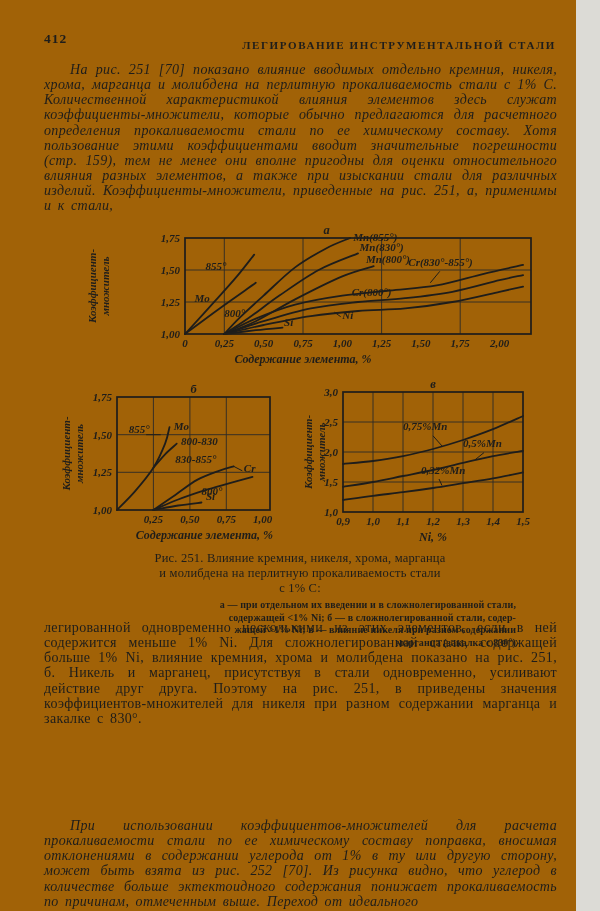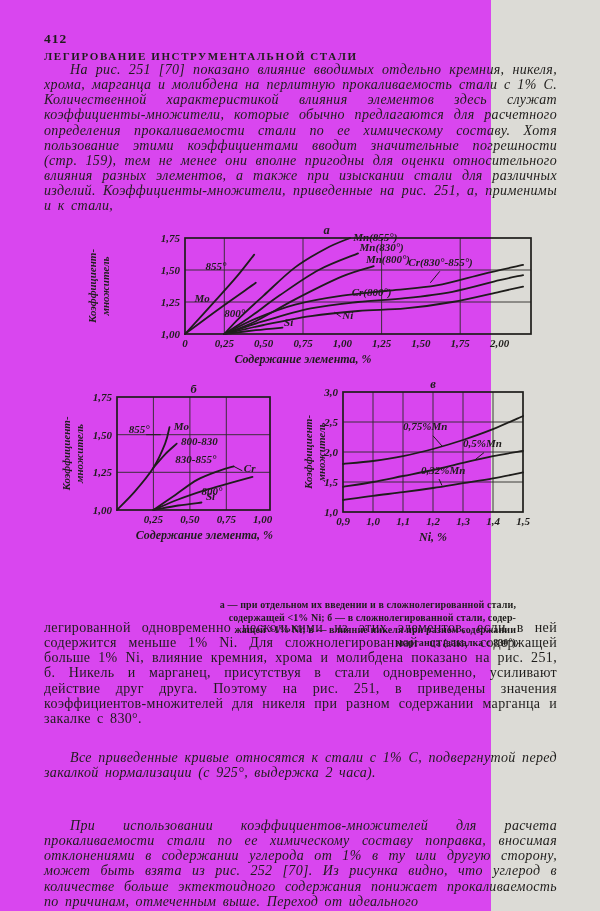--- a/index.html
+++ b/index.html
@@ -1,21 +1,21 @@
 <!DOCTYPE html>
 <html><head>
 <meta charset="utf-8">
 <style>
   html,body{margin:0;padding:0;}
   body{width:600px;height:911px;background:#dcdbd6;overflow:hidden;}
-  .page{position:relative;width:491px;height:911px;background:#d946ef;color:#1e1d1b;
+  .page{position:relative;width:576px;height:911px;background:#a16207;color:#1e1d1b;
         font-family:"Liberation Serif",serif;}
   .hdr{position:absolute;top:31px;left:44px;width:512px;height:16px;}
   .pageno{position:absolute;left:0;top:0;font-size:13.5px;font-weight:bold;letter-spacing:1px;}
-  .runtitle{position:absolute;left:0;right:0;top:19px;text-align:left;font-size:11px;
+  .runtitle{position:absolute;left:0;right:0;top:8px;text-align:right;font-size:11px;
             letter-spacing:1.6px;font-weight:600;}
   .para{position:absolute;left:44px;width:513px;font-size:14px;line-height:15.15px;
         text-align:justify;letter-spacing:0.35px;word-spacing:2.5px;}
   .indent{text-indent:26px;font-style:italic;}
   #p1{top:62px;}
   #p2{top:620px;}
   #p3{top:750px;}
   #p4{top:818px;}
   .figure{position:absolute;left:44px;top:222px;width:512px;height:420px;}
   .chart{position:absolute;}
@@ -161,23 +161,25 @@
         <text x="107" y="50.4" class="clabel">0,75%Mn</text>
         <line x1="188" y1="72.6" x2="179" y2="79.8" class="leader"></line>
         <text x="167" y="67.2" class="clabel">0,5%Mn</text>
         <line x1="143" y1="99" x2="146" y2="105.6" class="leader"></line>
         <text x="125" y="93.6" class="clabel">0,32%Mn</text>
         <text x="137" y="8" class="ctitle">в</text>
         <text x="137" y="161" class="axlabel">Ni, %</text>
         <text x="16" y="72" class="aylabel" transform="rotate(-90 16 72)">Коэффициент-</text>
         <text x="29" y="72" class="aylabel" transform="rotate(-90 29 72)">множитель</text>
       </svg>
+    <div class="caption">Рис. 251. Влияние кремния, никеля, хрома, марганца
+и молибдена на перлитную прокаливаемость стали
+с 1% С:</div>
     <div class="subcaption">а — при отдельном их введении и в сложнолегированной стали,
 содержащей &lt;1% Ni; б — в сложнолегированной стали, содер-
 жащей &gt;1% Ni; в — влияние никеля при разном содержании
 марганца (закалка с 830°)</div>
   </div>
 
   <div class="para" id="p2">легированной одновременно несколькими из этих элементов, если в ней содержится меньше 1% Ni. Для сложнолегированной стали, содержащей больше 1% Ni, влияние кремния, хрома и молибдена показано на рис. 251, б.  Никель и марганец, присутствуя в стали одновременно, усиливают действие друг друга. Поэтому на рис. 251, в приведены значения коэффициентов-множителей для никеля при разном содержании марганца и закалке с 830°.</div>
-  <div class="para indent" id="p3">Все приведенные кривые относятся к стали с 1% С, подвергнутой перед закалкой  нормализации  (с 925°, выдержка 2 часа).</div>
   <div class="para indent" id="p4">При использовании коэффициентов-множителей для расчета прокаливаемости стали по ее химическому составу поправка, вносимая отклонениями в содержании углерода от 1% в ту или другую сторону, может быть взята из рис. 252 [70].  Из рисунка видно, что углерод в количестве больше эктектоидного содержания понижает прокаливаемость по причинам, отмеченным выше. Переход от идеального</div>
 
 </div>
 
 </body></html>

